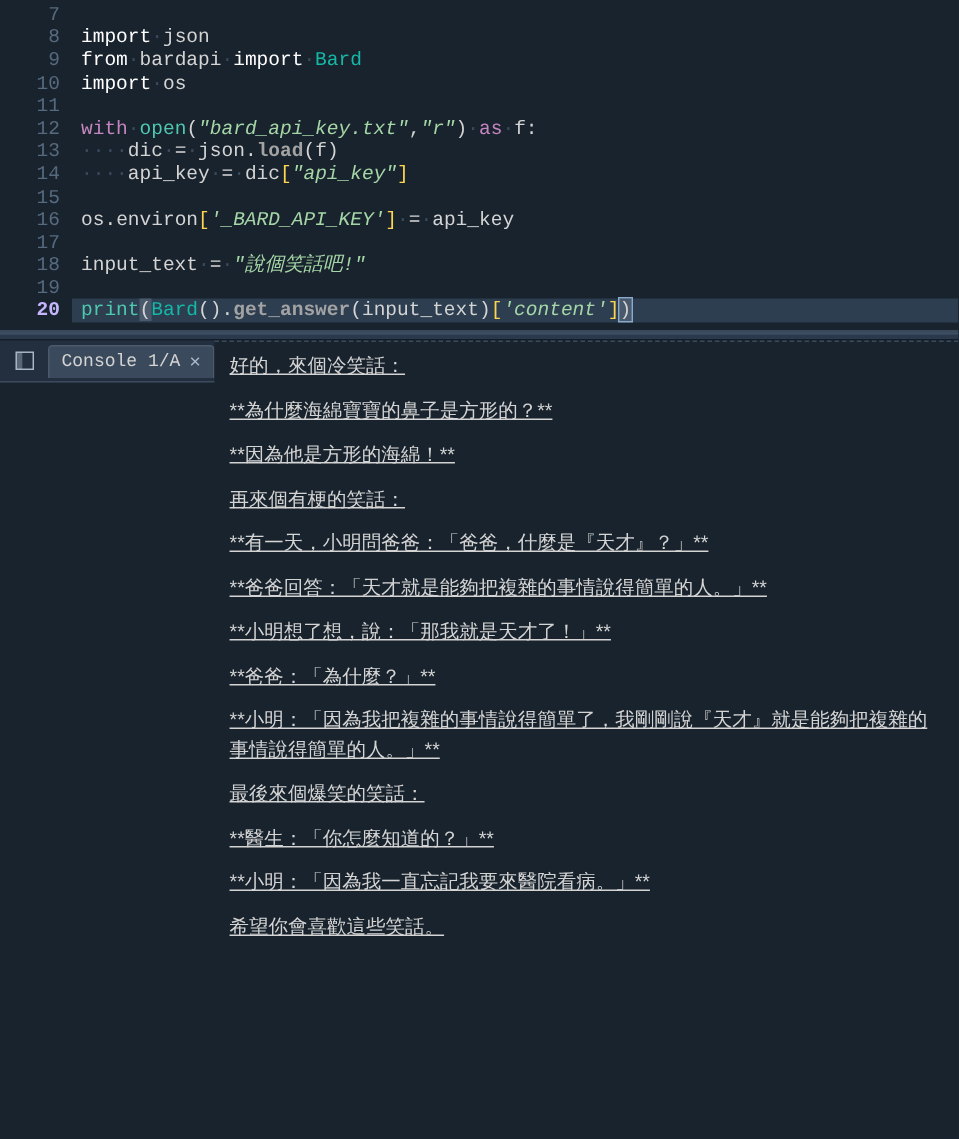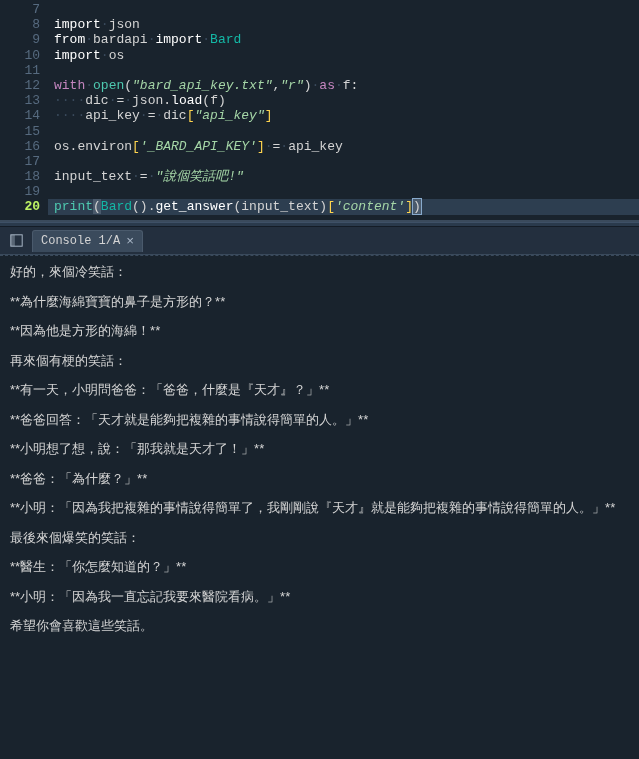--- a/index.html
+++ b/index.html
@@ -24,42 +24,42 @@
   text-align: right;
   padding: 2px 8px 2px 4px;
   user-select: none;
   width: 48px;
 }
 .gutter .line-num {
   height: 15.2px;
   line-height: 15.2px;
 }
 .gutter .current-line {
-  color: #bef264;
+  color: #c4b5fd;
   font-weight: bold;
 }
 .code-area {
   flex: 1;
   padding: 2px 0;
   position: relative;
   overflow: hidden;
 }
 .code-line {
   height: 15.2px;
   line-height: 15.2px;
   white-space: pre;
   padding-left: 6px;
 }
 .code-line.highlighted {
   background: #2d3e50;
 }
 .tok-keyword { color: #c586c0; }
 .tok-import { color: #ffffff; }
 .tok-module { color: #d4d4d4; }
-.tok-func { color: #ffffff; }
+.tok-func { color: #a3a3a3; font-weight: bold; }
 .tok-string { color: #a5d6a7; font-style: italic; }
 .tok-var { color: #d4d4d4; }
 .tok-builtin { color: #4ec9b0; }
 .tok-op { color: #d4d4d4; }
 .tok-paren { color: #d4d4d4; }
 .tok-paren-hl { background: #4a5a6c; }
 .tok-bracket { color: #ffd54f; }
 .tok-ws { color: #3a4a5c; }
 .tok-class { color: #14b8a6; }
 .cursor-box {
@@ -70,21 +70,21 @@
   height: 5px;
   background: #2a3a4c;
   border-top: 1px solid #3e5066;
   border-bottom: 1px solid #141c26;
 }
 
 .console-pane {
   background: #19232d;
   height: 532px;
   display: flex;
-  flex-direction: column;
+  flex-direction: row;
 }
 .tab-bar {
   display: flex;
   align-items: center;
   background: #232f3e;
   height: 28px;
   border-bottom: 1px solid #3a4a5c;
   padding-left: 4px;
   gap: 4px;
 }
@@ -117,20 +117,21 @@
 }
 .console-output {
   flex: 1;
   padding: 6px 10px;
   font-family: "Microsoft JhengHei", "PingFang TC", sans-serif;
   font-size: 13px;
   color: #d4d4d4;
   line-height: 1.5;
   overflow: hidden;
   border-top: 1px dashed #3a4a5c;
+  text-decoration: underline;
 }
 .console-output p {
   margin-bottom: 10px;
 }
 </style>
 </head>
 <body>
 
 <div class="editor-pane">
   <div class="gutter">

